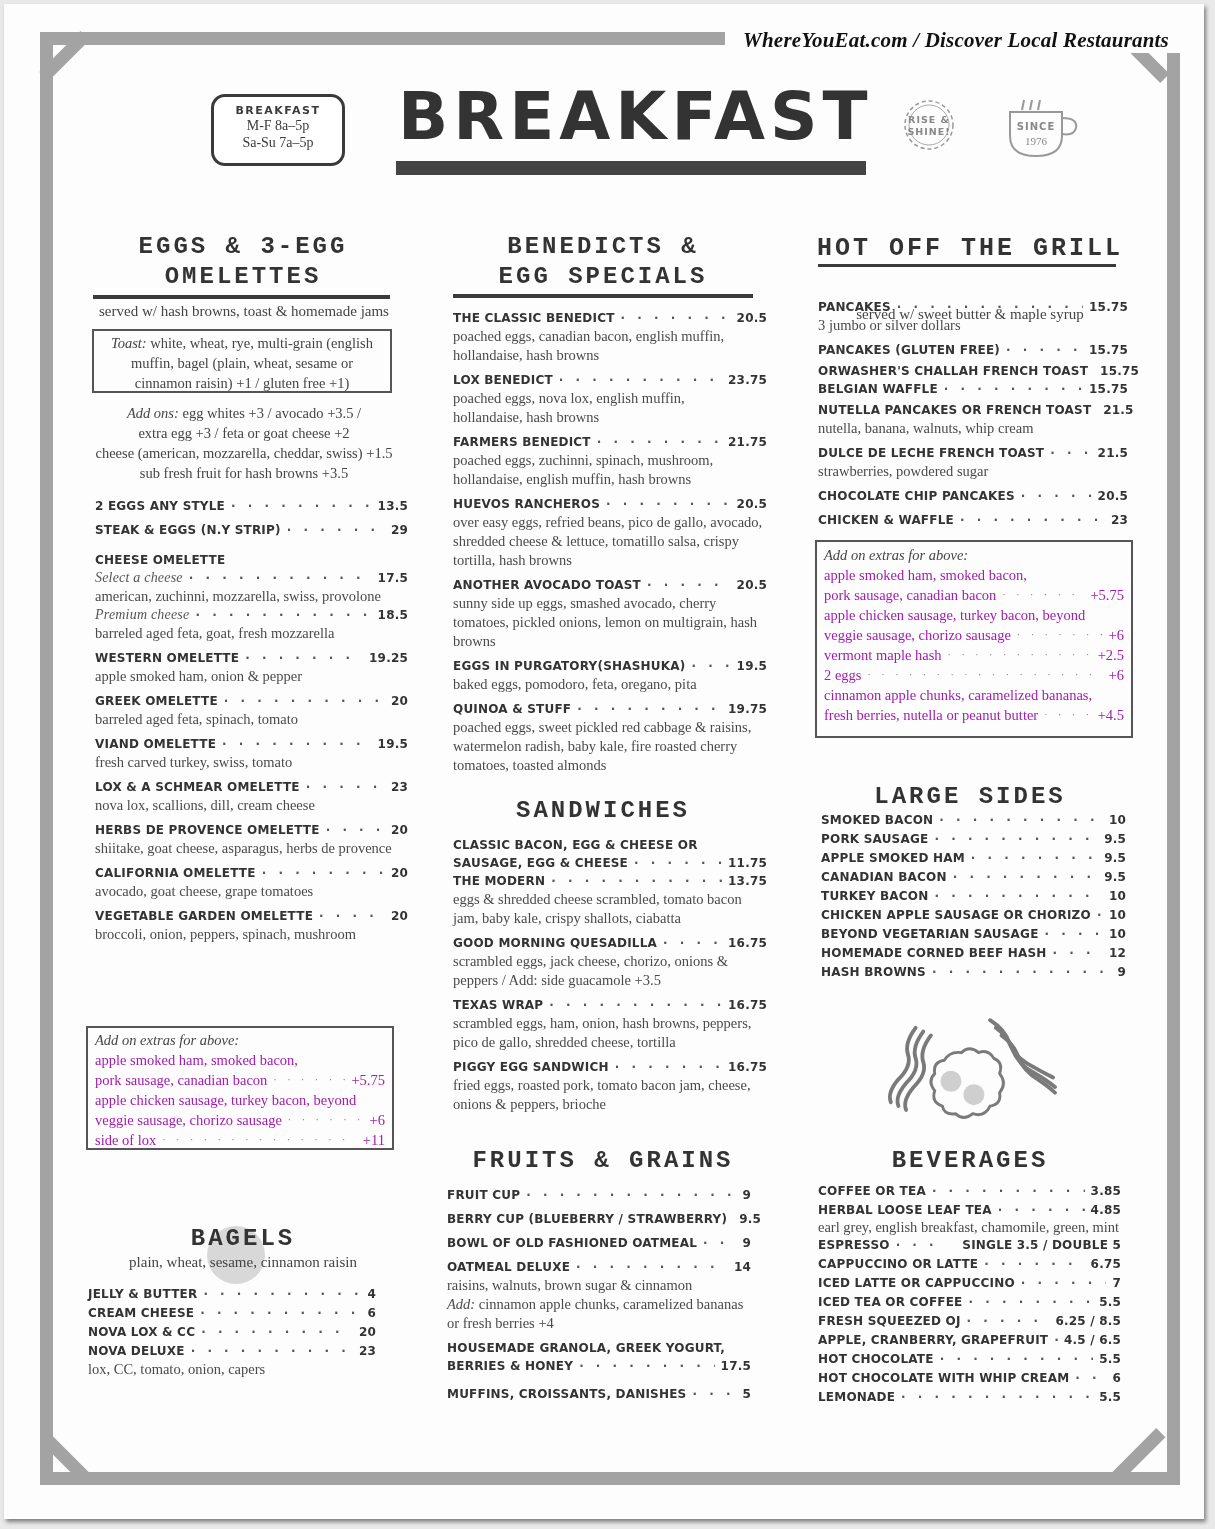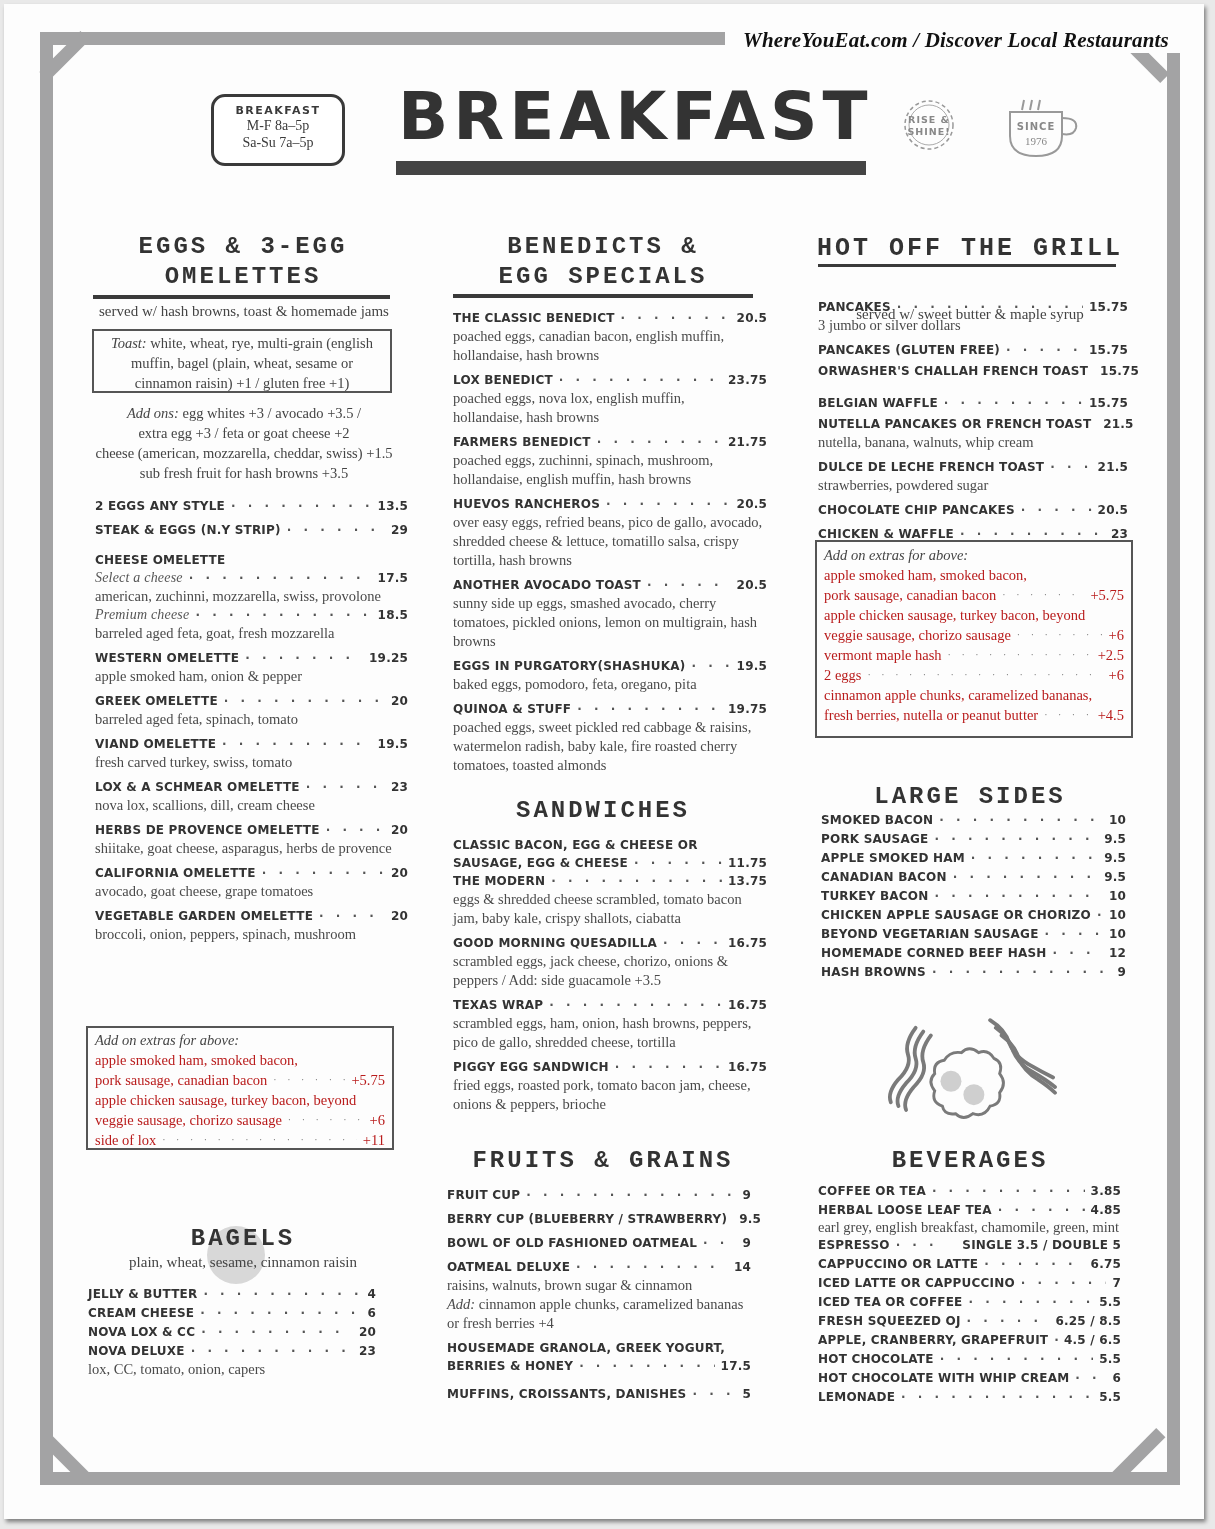--- a/index.html
+++ b/index.html
@@ -49,21 +49,21 @@
   .list { position:absolute; }
   .item { margin-bottom:6px; }
   .row { display:flex; align-items:baseline; font-family:"DejaVu Sans", sans-serif; font-weight:bold;
          font-size:12px; color:#333; letter-spacing:0.2px; line-height:18px; }
   .row .name { white-space:nowrap; }
   .row .dots { flex:1; overflow:hidden; white-space:nowrap; color:#555; margin:0 6px; letter-spacing:4px; }
   .row .dots::before { content:"· · · · · · · · · · · · · · · · · · · · · · · · · · · · · · · · · · · · · · · · · · ·"; }
   .row .price { white-space:nowrap; }
   .desc { font-size:14.5px; line-height:19px; color:#4a4a4a; }
   .it-row .name { font-family:"Liberation Serif", serif; font-style:italic; font-weight:normal; font-size:14px; color:#555; }
-  .xrow { display:flex; align-items:flex-end; font-size:14.5px; line-height:20px; color:#b91c1c; }
+  .xrow { display:flex; align-items:flex-end; font-size:14.5px; line-height:20px; color:#a21caf; }
   .xrow .dots { flex:1; overflow:hidden; white-space:nowrap; margin:0 6px; letter-spacing:4px; color:#777; font-size:10px; }
   .xrow .dots::before { content:"· · · · · · · · · · · · · · · · · · · · · · · · · · · · · · · ·"; }
   .tight .item { margin-bottom:1px; }
   .illus { position:absolute; left:866px; top:1014px; width:210px; height:125px; }
   .bagel-dot { position:absolute; left:207px; top:1226px; width:58px; height:58px; border-radius:50%; background:#d8d8d8; }
 </style>
 </head>
 <body>
 
 <div class="sheet"></div>
@@ -442,21 +442,21 @@
       </div>
       <div class="desc">3 jumbo or silver dollars</div>
     </div>
   <div class="item" style="margin-bottom:3px">
       <div class="row">
         <span class="name">PANCAKES (GLUTEN FREE)</span>
         <span class="dots"></span>
         <span class="price">15.75</span>
       </div>
     </div>
-  <div class="item" style="margin-bottom:14px">
+  <div class="item" style="margin-bottom:0">
       <div class="row">
         <span class="name">ORWASHER'S CHALLAH FRENCH TOAST</span>
         <span class="dots"></span>
         <span class="price">15.75</span>
       </div>
     </div>
   <div class="item" style="margin-bottom:3px">
       <div class="row">
         <span class="name">BELGIAN WAFFLE</span>
         <span class="dots"></span>

